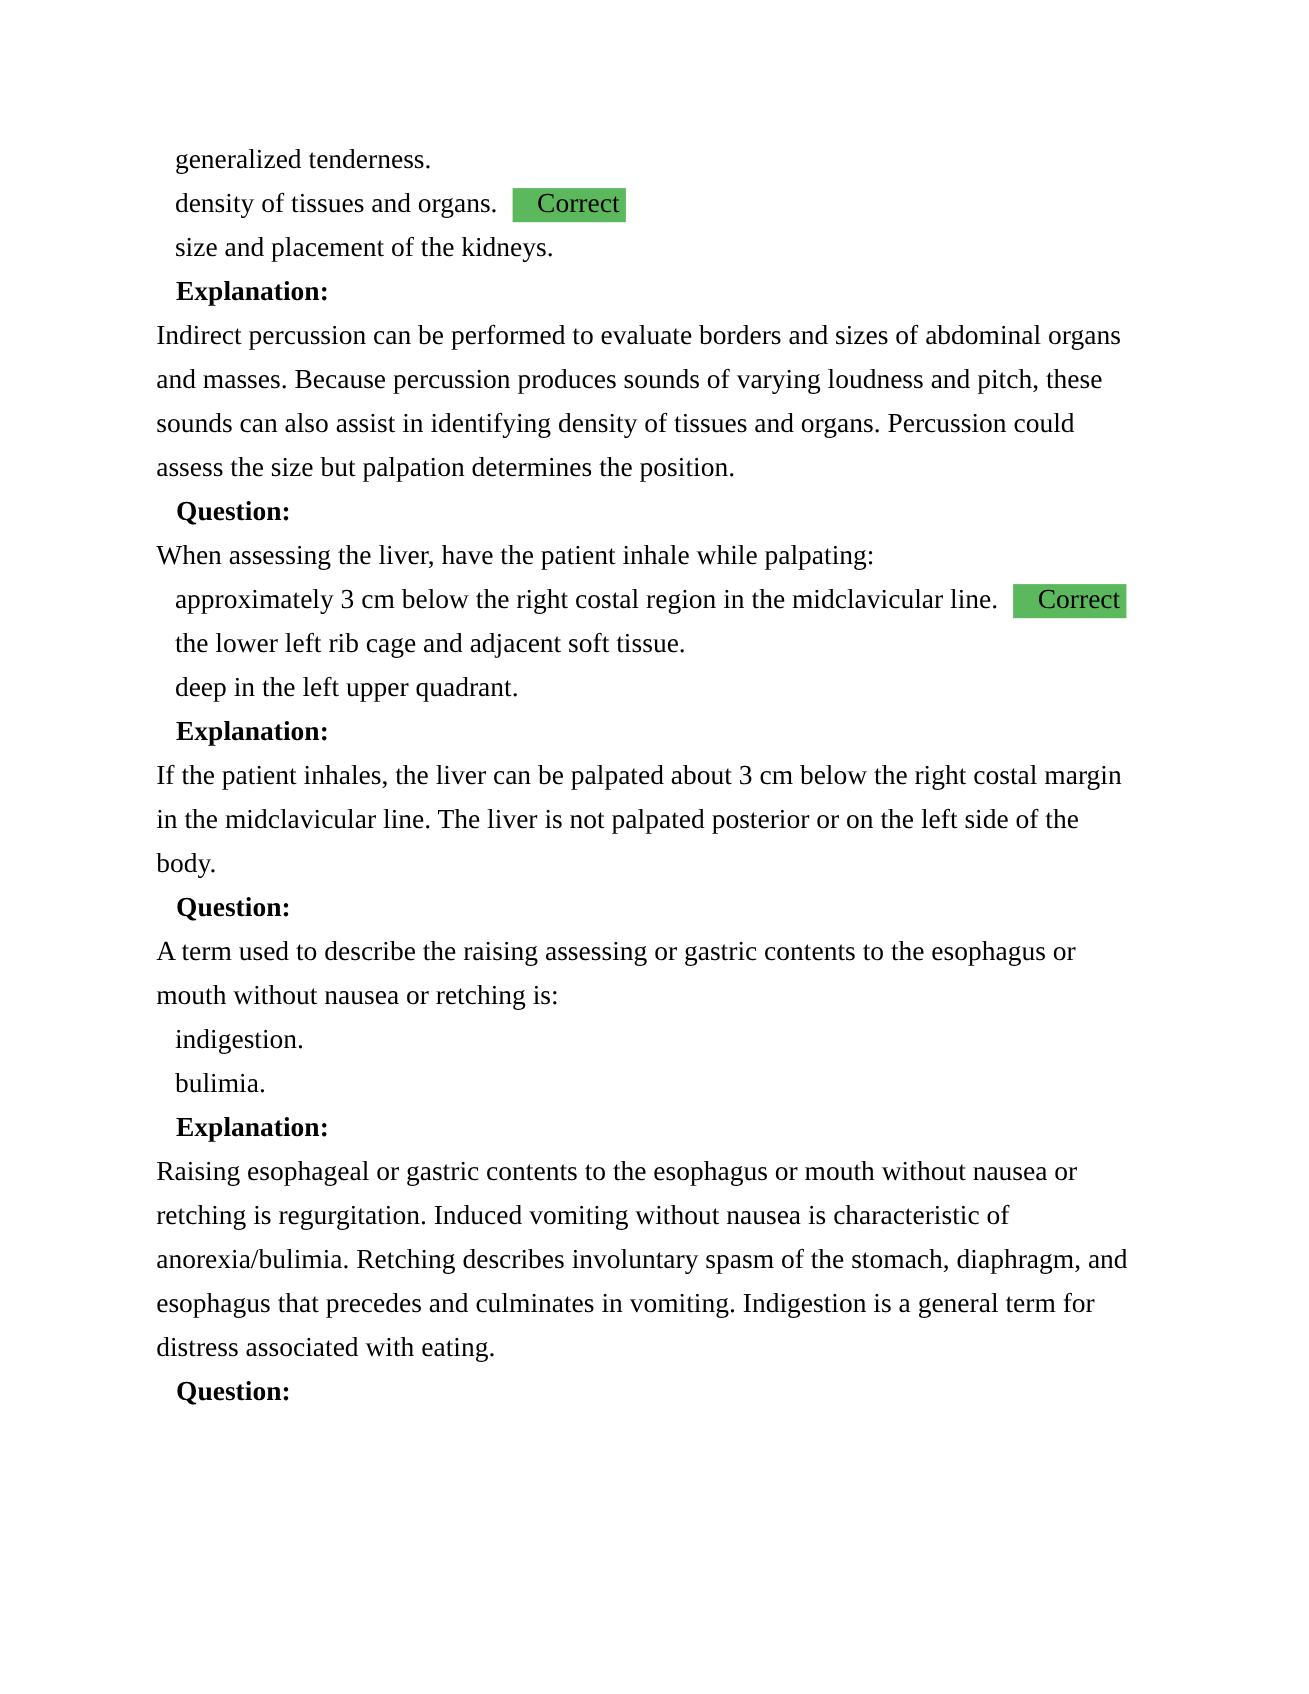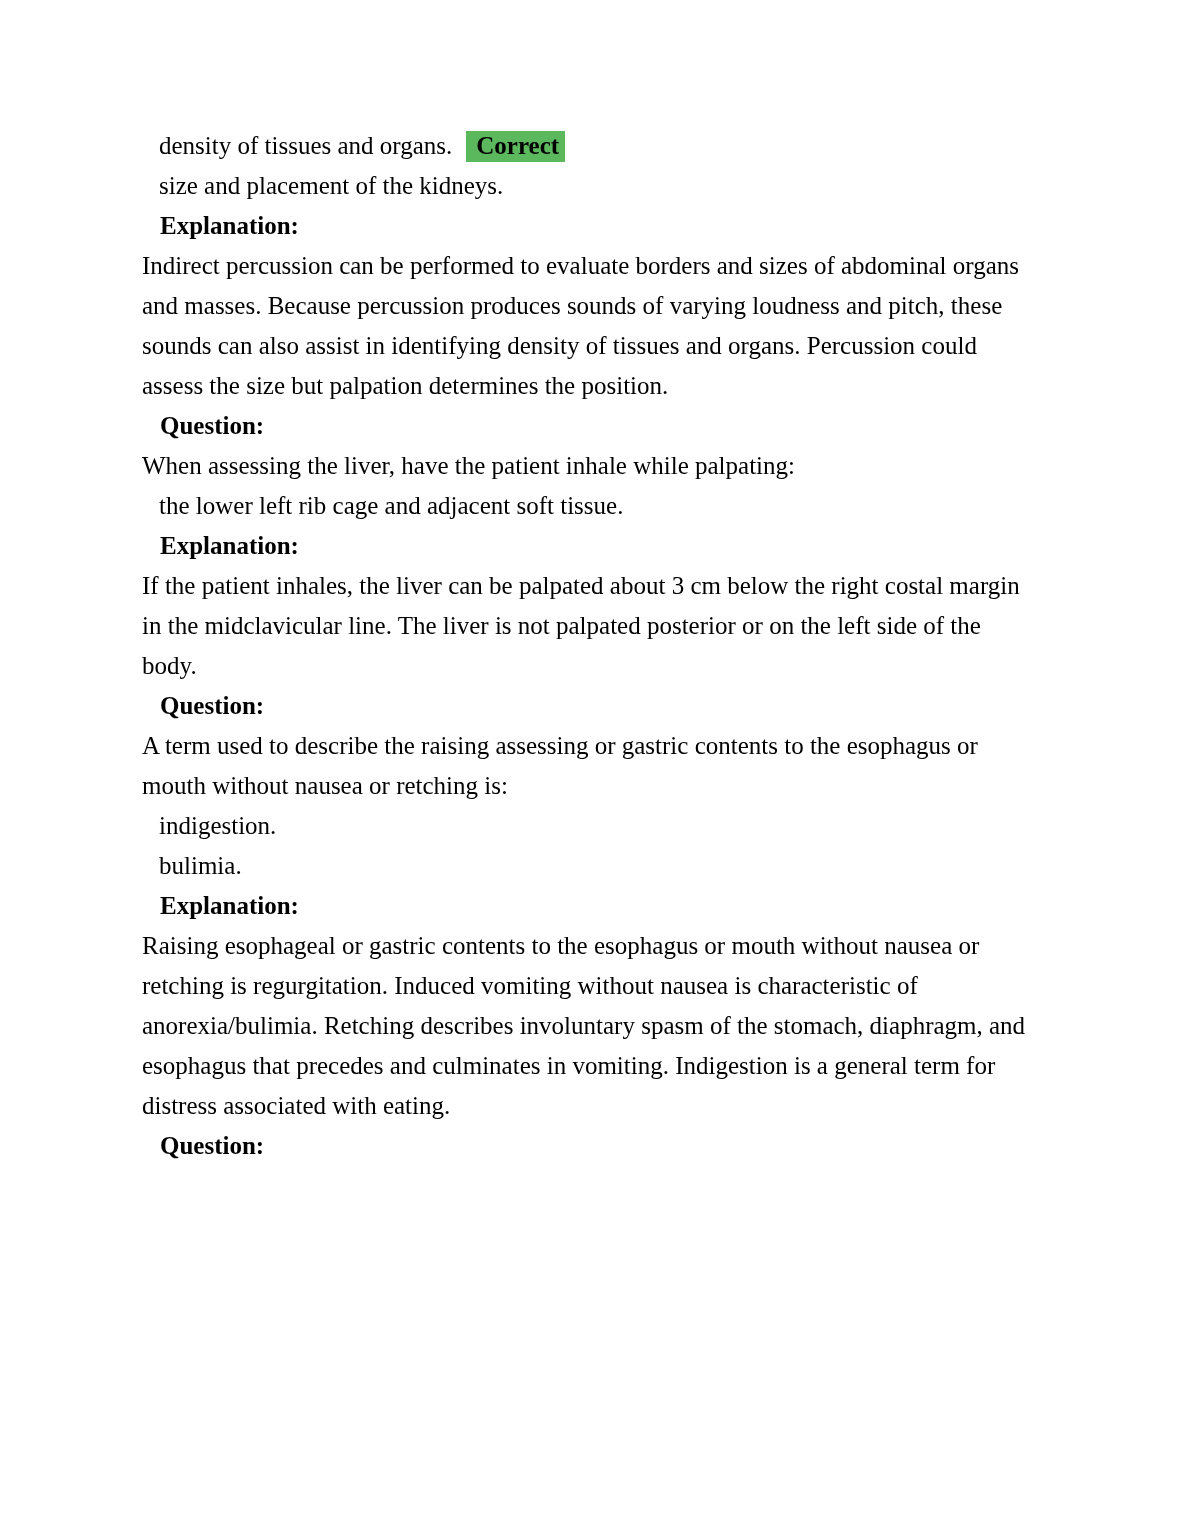--- a/index.html
+++ b/index.html
@@ -18,39 +18,42 @@
     font-size: 25px;
     line-height: 40px;
     color: #000000;
     text-align: left;
   }
   p { margin: 0; padding: 0; }
   p.option { padding-left: 17px; }
   p.header { font-weight: bold; margin-left: 18px; }
   .correct-badge {
     display: inline-block;
-    font-weight: bold;
-    padding: 1px 6px 2px 10px;
+    font-weight: normal;
+    padding: 1px 6px 2px 22px;
     margin-left: 14px;
     line-height: 28px;
     vertical-align: baseline;
   }
 </style>
 </head>
 <body>
 
 <div class="page">
   <div id="blocks">
+      <p class="option"><span>generalized tenderness.</span></p>
       <p class="option"><span>density of tissues and organs.</span><span class="correct-badge" style="background: rgb(92, 184, 92); color: rgb(0, 0, 0);">Correct</span></p>
       <p class="option"><span>size and placement of the kidneys.</span></p>
       <p class="header"><span>Explanation:</span></p>
       <p class="paragraph"><span>Indirect percussion can be performed to evaluate borders and sizes of abdominal organs and masses. Because percussion produces sounds of varying loudness and pitch, these sounds can also assist in identifying density of tissues and organs. Percussion could assess the size but palpation determines the position.</span></p>
       <p class="header"><span>Question:</span></p>
       <p class="paragraph"><span>When assessing the liver, have the patient inhale while palpating:</span></p>
+      <p class="option"><span>approximately 3 cm below the right costal region in the midclavicular line.</span><span class="correct-badge" style="background: rgb(92, 184, 92); color: rgb(0, 0, 0);">Correct</span></p>
       <p class="option"><span>the lower left rib cage and adjacent soft tissue.</span></p>
+      <p class="option"><span>deep in the left upper quadrant.</span></p>
       <p class="header"><span>Explanation:</span></p>
       <p class="paragraph"><span>If the patient inhales, the liver can be palpated about 3 cm below the right costal margin in the midclavicular line. The liver is not palpated posterior or on the left side of the body.</span></p>
       <p class="header"><span>Question:</span></p>
       <p class="paragraph"><span>A term used to describe the raising assessing or gastric contents to the esophagus or mouth without nausea or retching is:</span></p>
       <p class="option"><span>indigestion.</span></p>
       <p class="option"><span>bulimia.</span></p>
       <p class="header"><span>Explanation:</span></p>
       <p class="paragraph"><span>Raising esophageal or gastric contents to the esophagus or mouth without nausea or retching is regurgitation. Induced vomiting without nausea is characteristic of anorexia/bulimia. Retching describes involuntary spasm of the stomach, diaphragm, and esophagus that precedes and culminates in vomiting. Indigestion is a general term for distress associated with eating.</span></p>
       <p class="header"><span>Question:</span></p>
     </div>

